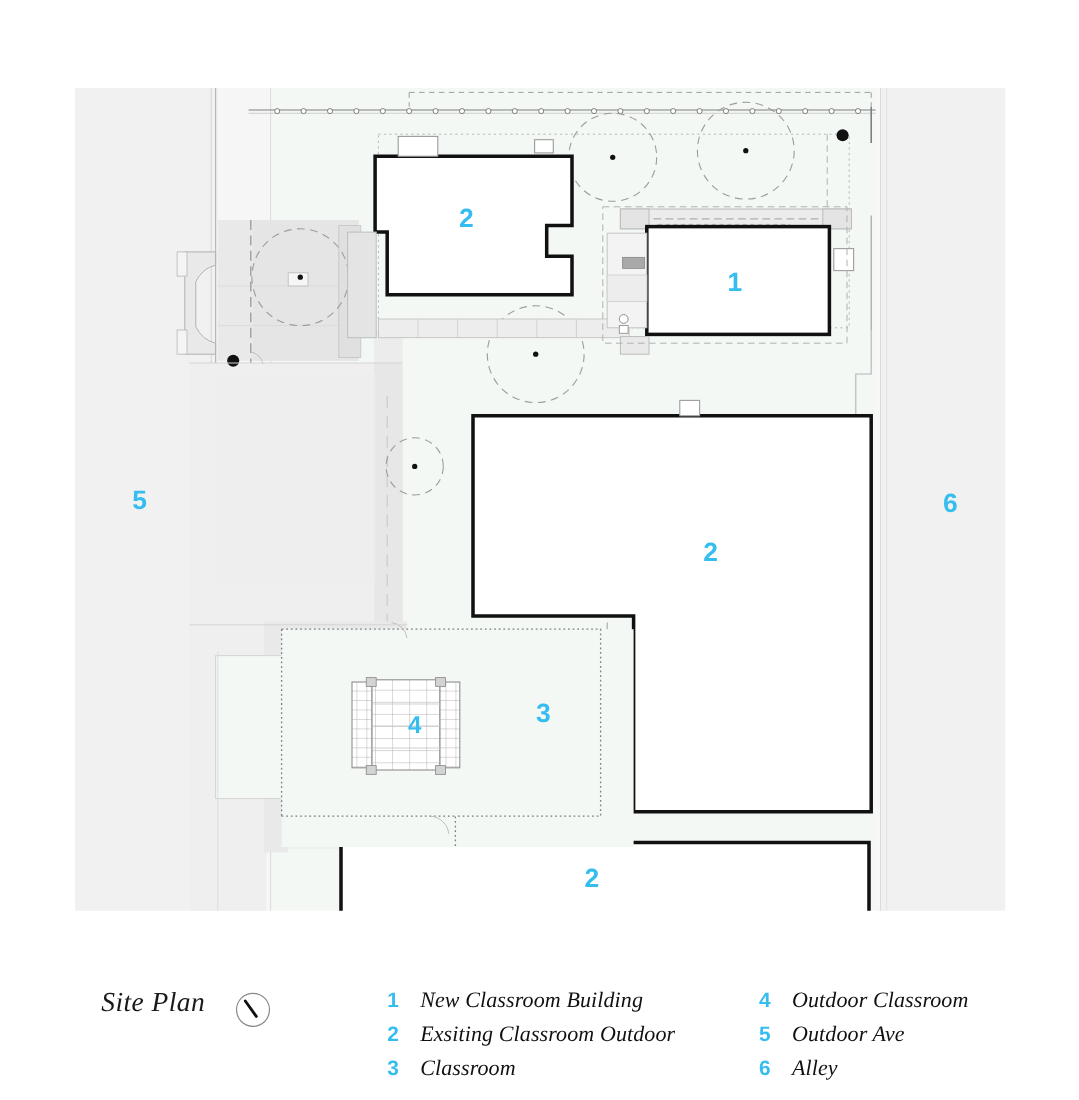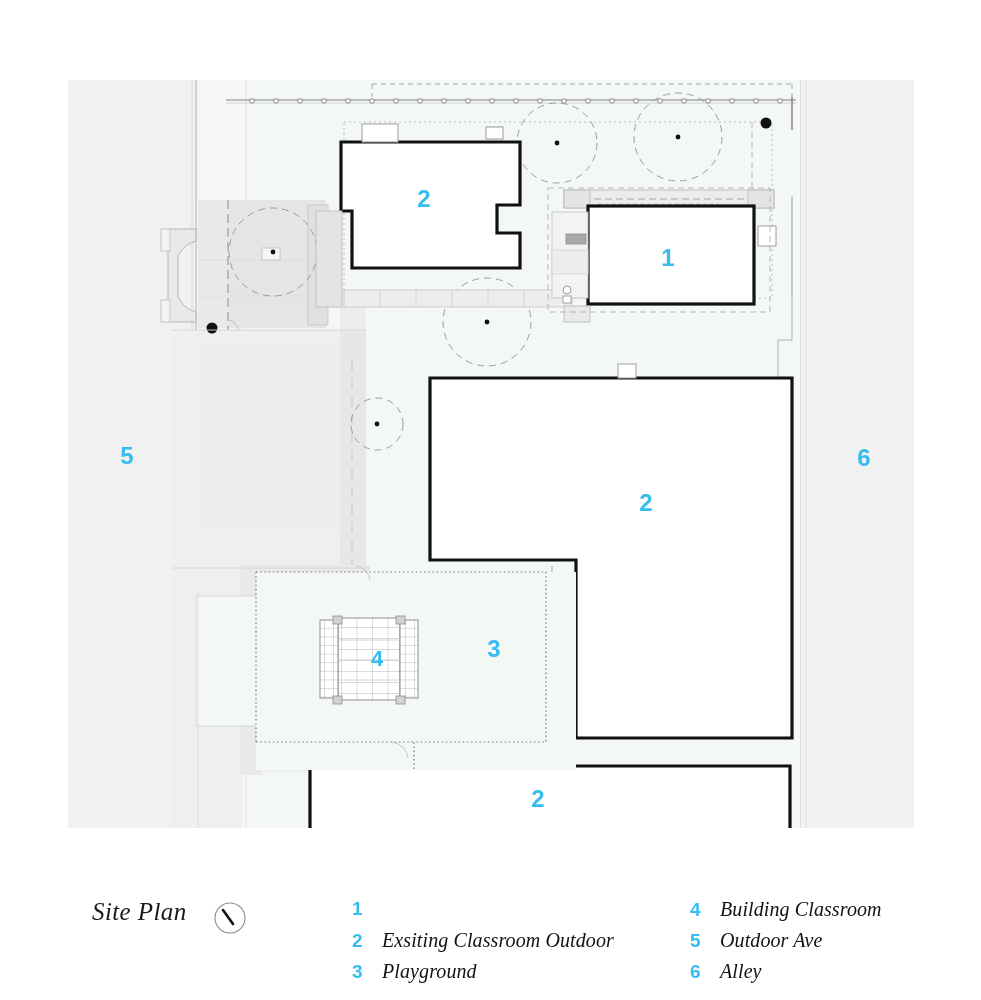--- a/index.html
+++ b/index.html
@@ -252,35 +252,36 @@
   <div id="plan-title">Site Plan</div>
 
   <svg id="north-arrow" viewBox="0 0 34 34">
     <circle cx="17" cy="17" r="15" fill="none" stroke="#8a8a8a" stroke-width="1.1"></circle>
     <line x1="10" y1="9" x2="20" y2="23" stroke="#111111" stroke-width="2.6" stroke-linecap="round"></line>
   </svg>
 
   <div class="legend-col" id="legend-col-a">
     <div class="legend-row">
       <span class="legend-num">1</span>
+      <span class="legend-label">New Classroom Building</span>
     </div>
     <div class="legend-row">
       <span class="legend-num">2</span>
       <span class="legend-label">Exsiting Classroom Outdoor</span>
     </div>
     <div class="legend-row">
       <span class="legend-num">3</span>
-      <span class="legend-label">Playground</span>
+      <span class="legend-label">Classroom</span>
     </div>
   </div>
 
   <div class="legend-col" id="legend-col-b">
     <div class="legend-row">
       <span class="legend-num">4</span>
-      <span class="legend-label">Building Classroom</span>
+      <span class="legend-label">Outdoor Classroom</span>
     </div>
     <div class="legend-row">
       <span class="legend-num">5</span>
       <span class="legend-label">Outdoor Ave</span>
     </div>
     <div class="legend-row">
       <span class="legend-num">6</span>
       <span class="legend-label">Alley</span>
     </div>
   </div>

